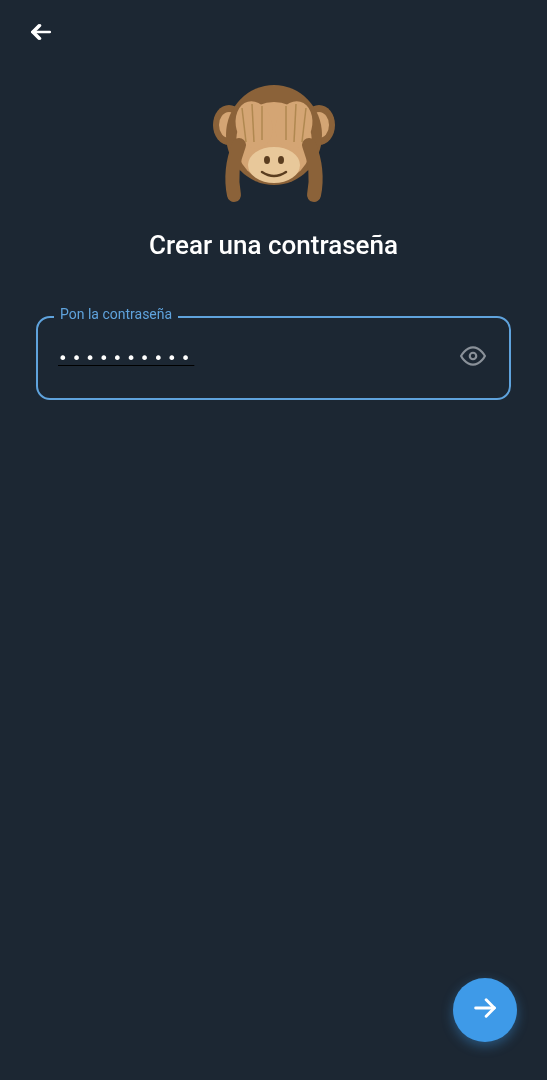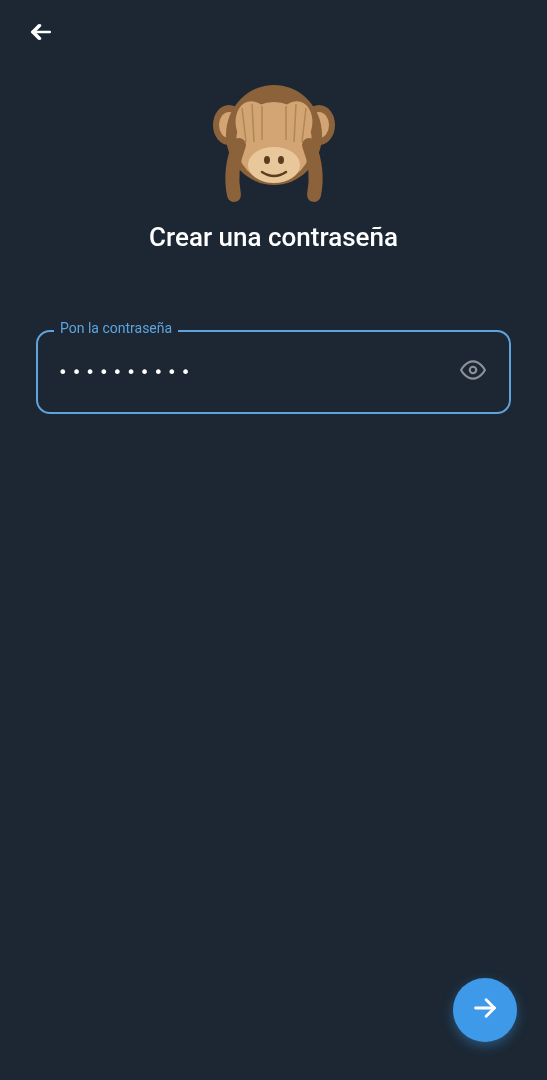--- a/index.html
+++ b/index.html
@@ -43,26 +43,27 @@
       display: flex;
       align-items: center;
       justify-content: center;
     }
     
     .title {
       color: #ffffff;
       font-size: 26px;
       font-weight: 500;
       text-align: center;
-      margin-top: 12px;
+      margin-top: 20px;
     }
     
     .input-container {
-      margin: 78px 36px 0 36px;
+      margin: 56px 36px 0 36px;
       position: relative;
+      text-decoration: underline;
     }
     
     .input-label {
       position: absolute;
       top: -10px;
       left: 18px;
       background-color: #1c2733;
       padding: 0 6px;
       color: #5fa3dd;
       font-size: 14px;

